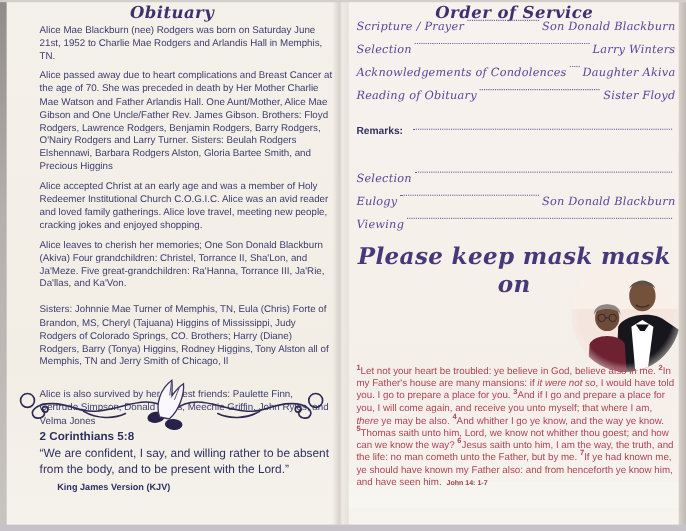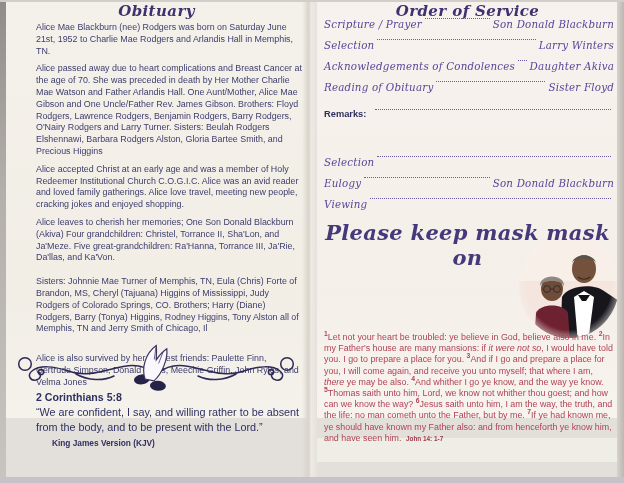--- a/index.html
+++ b/index.html
@@ -11,21 +11,21 @@
   
   .edge-left{position:absolute;left:0;top:0;width:6px;height:483px;
     background:linear-gradient(180deg,#8f8c8a,#b3afac 40%,#c8c4c0);z-index:6;}
   .edge-right{position:absolute;left:617px;top:0;width:7px;height:483px;
     background:linear-gradient(90deg,#d8d2cd,#bdb6b1);z-index:6;}
   .edge-bottom{position:absolute;left:0;top:477px;width:624px;height:6px;
     background:#c7c2c9;z-index:7;}
   .edge-top{position:absolute;left:0;top:0;width:624px;height:2px;background:#d2cfca;z-index:7;}
   .fold{position:absolute;left:302px;top:0;width:16px;height:477px;z-index:5;
     background:linear-gradient(90deg,rgba(220,215,208,0) 0%,#d9d4cc 42%,#efeae3 58%,rgba(246,241,236,0) 100%);}
-  .page{position:absolute;top:0;height:418px;width:301px;}
+  .page{position:absolute;top:0;height:477px;width:301px;}
   .page-left{left:6px;background:linear-gradient(180deg,#f4f1ea 0%,#f2eee6 70%,#f5f2ec 100%);}
   .page-right{left:317px;background:linear-gradient(180deg,#f7f2ee 0%,#f5efe9 70%,#f7f3ee 100%);}
   .bleed-band{position:absolute;left:0;top:438px;width:100%;height:24px;background:#f8f7f1;opacity:.55;}
 
   
   .obit-title,.order-title{
     position:absolute;top:2px;left:0;width:100%;text-align:center;
     font-family:"DejaVu Serif",serif;font-style:italic;font-weight:bold;
     font-size:15px;color:#3f3170;letter-spacing:.4px;z-index:2;}
   .obit-body{position:absolute;left:30px;top:22px;width:266px;
@@ -38,21 +38,21 @@
   .verse-ref{font-weight:bold;font-size:10.6px;margin-bottom:2px;}
   .verse-quote{font-size:10.8px;line-height:15px;}
   .verse-attr{font-weight:bold;font-size:8.3px;margin-left:16px;white-space:nowrap;}
 
   
   .service-list{position:absolute;left:7px;top:18px;width:290px;z-index:2;}
   .service-row{display:flex;align-items:flex-start;height:21px;
     font-family:"DejaVu Serif",serif;font-style:italic;font-size:10.3px;color:#574699;}
   .service-row .lbl,.service-row .nm{white-space:nowrap;letter-spacing:.2px;}
   .dots{flex:1;border-bottom:1.6px dotted #6c5ba0;margin:0 3px 3px 3px;min-width:8px;}
-  .remarks-row{display:flex;align-items:flex-start;height:20px;margin-top:7px;
+  .remarks-row{display:flex;align-items:center;height:20px;margin-top:7px;
     font-family:"DejaVu Serif",serif;font-style:italic;font-size:10.3px;color:#574699;}
   .remarks-lbl{font-family:"Liberation Sans",sans-serif;font-style:normal;font-weight:bold;
     font-size:9.3px;color:#2e3060;margin-right:6px;white-space:nowrap;}
   .service-list-2{margin-top:27px;}
   .mask-notice{position:absolute;top:220px;left:0;width:100%;text-align:center;
     font-family:"DejaVu Serif",serif;font-style:italic;font-weight:bold;
     font-size:21px;color:#46397b;letter-spacing:.3px;z-index:3;}
   .repast{position:absolute;top:259px;left:0;width:60%;text-align:center;
     font-family:"DejaVu Serif",serif;font-style:italic;font-size:11px;color:#574699;z-index:3;}
   .photo{position:absolute;left:199px;top:231px;width:106px;height:112px;z-index:2;}

